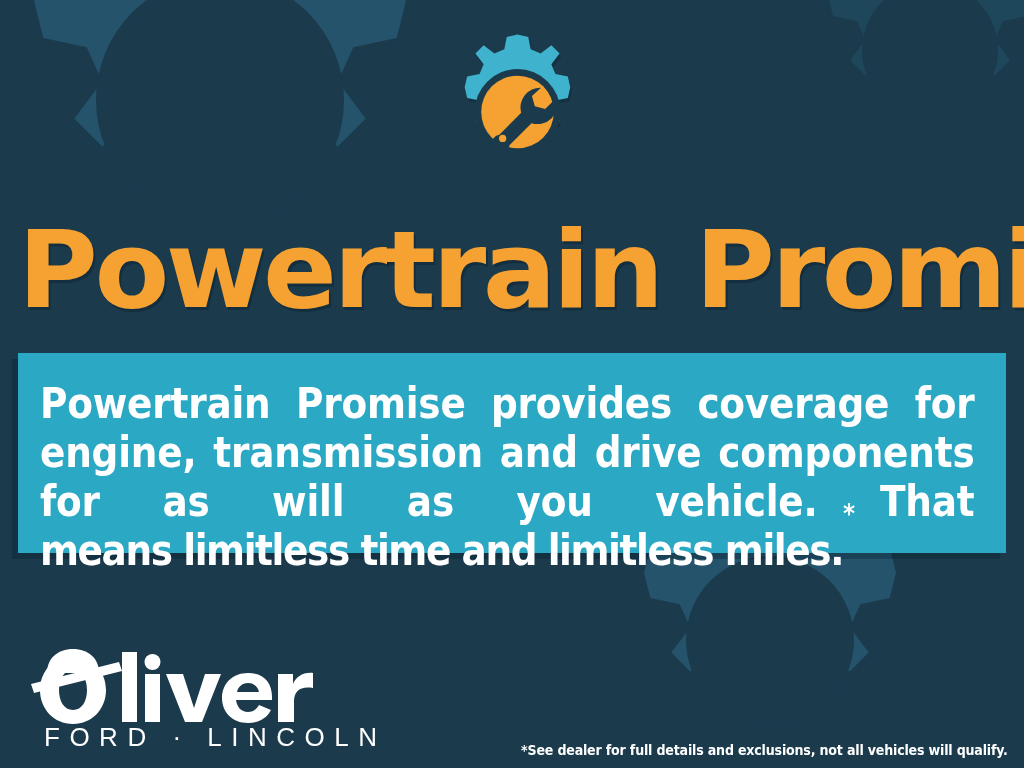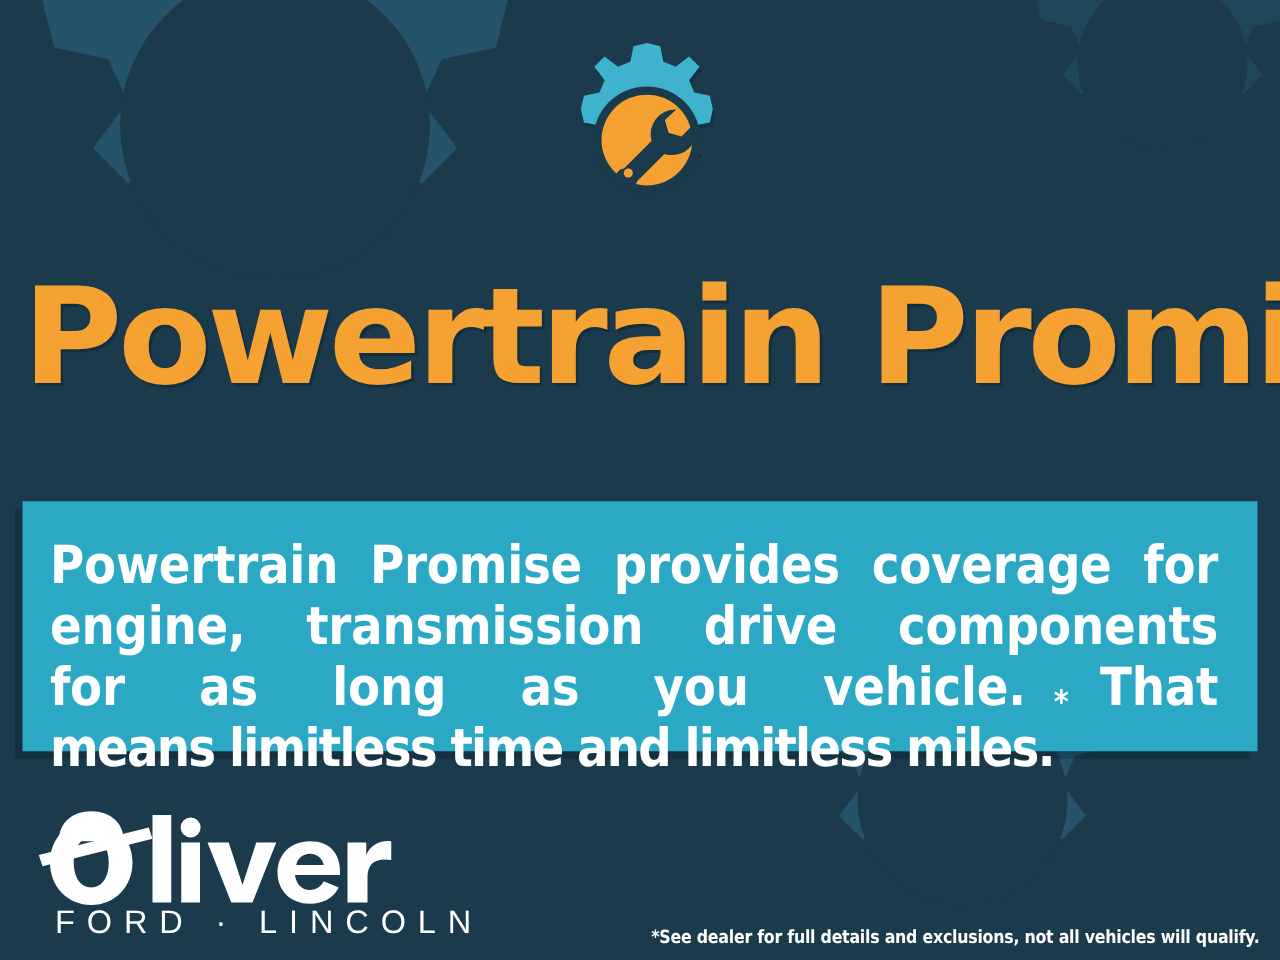--- a/index.html
+++ b/index.html
@@ -41,21 +41,20 @@
   }
 
   
   #promise-panel {
     position:absolute; left:18px; top:353px;
     width:988px; height:200px;
     background:#2BA8C4;
     z-index:3;
     box-shadow:-6px 6px 0 rgba(10,32,45,.35);
     padding:26px 22px 0 22px;
-    margin-top:48px;
   }
   .promise-line {
     color:#FFFFFF;
     font-family:"DejaVu Sans Condensed","DejaVu Sans", sans-serif;
     font-weight:700;
     font-size:42px;
     line-height:49px;
     letter-spacing:-0.2px;
     white-space:nowrap;
     display:flex;
@@ -156,28 +155,29 @@
     <span>Powertrain</span>
     <span>Promise</span>
     <span>provides</span>
     <span>coverage</span>
     <span>for</span>
   </div>
 
   <div class="promise-line justify">
     <span>engine,</span>
     <span>transmission</span>
+    <span>and</span>
     <span>drive</span>
     <span>components</span>
   </div>
 
   <div class="promise-line justify">
     <span>for</span>
     <span>as</span>
-    <span>long</span>
+    <span>will</span>
     <span>as</span>
     <span>you</span>
     <span>vehicle.</span>
     <span>That</span>
   </div>
 
   <div class="promise-line tight">
     <span>means limitless time and limitless miles.</span>
       <span class="asterisk-mark">*</span>
   </div>

